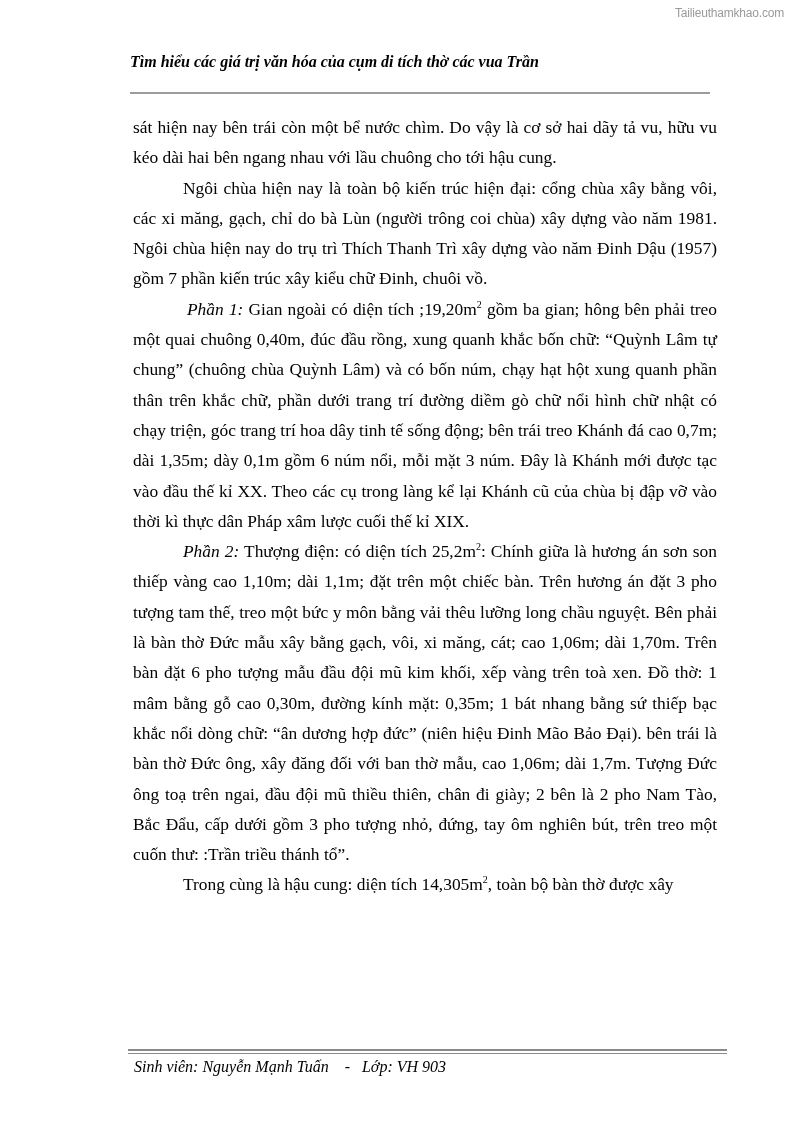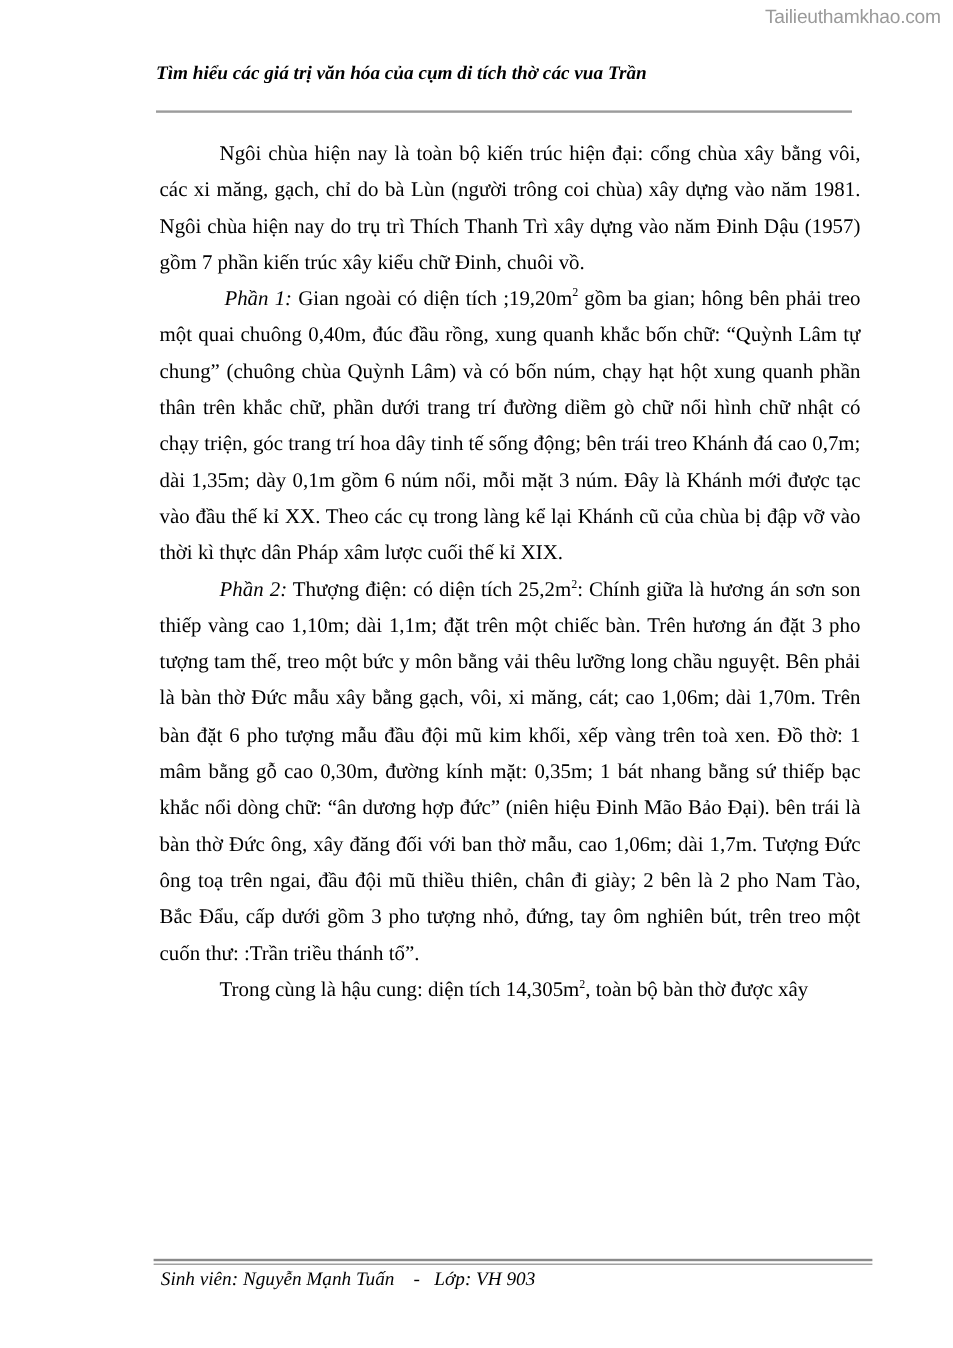--- a/index.html
+++ b/index.html
@@ -1,19 +1,19 @@
 <!DOCTYPE html>
 <html><head>
 <meta charset="utf-8">
 <style>
   html, body { margin:0; padding:0; background:#ffffff; }
   body { width:794px; height:1123px; position:relative; overflow:hidden;
          font-family:"Liberation Serif", "DejaVu Serif", serif; color:#000; }
   .watermark { position:absolute; top:6px; right:10px; font-family:"Liberation Sans", sans-serif;
-               font-size:16px; color:#9a9a9a; letter-spacing:-0.2px; }
+               font-size:12px; color:#9a9a9a; letter-spacing:-0.2px; }
   .header { position:absolute; top:52px; left:130px; width:580px; text-align:left;
             font-style:italic; font-weight:bold; font-size:16px; line-height:20px; }
   .header-rule { position:absolute; top:92px; left:130px; width:580px; height:2px; background:#9c9c9c; }
   .body { position:absolute; top:112px; left:133px; width:584px; font-size:17.4px; line-height:30.3px; }
   .body p { margin:0; text-align:justify; }
   .body p.indent { text-indent:50px; }
   .body p.indent-sm { text-indent:54px; }
   .body em { font-style:italic; }
   sup { font-size:10px; line-height:0; vertical-align:7px; }
   .footer-rule1 { position:absolute; top:1049px; left:128px; width:599px; height:2px; background:#8a8a8a; }
@@ -25,20 +25,21 @@
 <body>
 
 <div class="watermark">Tailieuthamkhao.com</div>
 
 <div class="header">
   <div>Tìm hiểu các giá trị văn hóa của cụm di tích thờ các vua Trần</div>
 </div>
 <div class="header-rule"></div>
 
 <div class="body">
+  <p>sát hiện nay bên trái còn một bể nước chìm. Do vậy là cơ sở hai dãy tả vu, hữu vu kéo dài hai bên ngang nhau với lầu chuông cho tới hậu cung.</p>
   <p class="indent">Ngôi chùa hiện nay là toàn bộ kiến trúc hiện đại: cổng chùa xây bằng vôi, các xi măng, gạch, chỉ do bà Lùn (người trông coi chùa) xây dựng vào năm 1981. Ngôi chùa hiện nay do trụ trì Thích Thanh Trì xây dựng vào năm Đinh Dậu (1957) gồm 7 phần kiến trúc xây kiểu chữ Đinh, chuôi vồ.</p>
   <p class="indent-sm"><em>Phần 1:</em><span> Gian ngoài có diện tích ;19,20m</span><sup>2</sup><span> gồm ba gian; hông bên phải treo một quai chuông 0,40m, đúc đầu rồng, xung quanh khắc bốn chữ: “Quỳnh Lâm tự chung” (chuông chùa Quỳnh Lâm) và có bốn núm, chạy hạt hột xung quanh phần thân trên khắc chữ, phần dưới trang trí đường diềm gò chữ nổi hình chữ nhật có chạy triện, góc trang trí hoa dây tinh tế sống động; bên trái treo Khánh đá cao 0,7m; dài 1,35m; dày 0,1m gồm 6 núm nổi, mỗi mặt 3 núm. Đây là Khánh mới được tạc vào đầu thế kỉ XX. Theo các cụ  trong làng kể lại Khánh cũ của chùa bị đập vỡ vào thời kì thực dân Pháp xâm lược cuối thế kỉ XIX.</span></p>
   <p class="indent"><em>Phần 2:</em><span> Thượng điện: có diện tích 25,2m</span><sup>2</sup><span>: Chính giữa là hương án sơn son thiếp vàng cao 1,10m; dài 1,1m; đặt trên một chiếc bàn. Trên hương án đặt 3 pho tượng tam thế, treo một bức y môn bằng vải thêu lưỡng long chầu nguyệt. Bên phải là bàn thờ Đức mẫu xây bằng gạch, vôi, xi măng, cát; cao 1,06m; dài 1,70m. Trên bàn đặt 6 pho tượng mẫu đầu đội mũ kim khối, xếp vàng trên toà xen. Đồ thờ: 1 mâm bằng gỗ cao 0,30m, đường kính mặt: 0,35m; 1 bát nhang bằng sứ thiếp bạc khắc nổi dòng chữ: “ân dương hợp đức” (niên hiệu Đinh Mão Bảo Đại). bên trái là bàn thờ Đức ông, xây đăng đối với ban thờ mẫu, cao 1,06m; dài 1,7m. Tượng Đức ông toạ trên ngai, đầu đội mũ thiều thiên, chân đi giày; 2 bên là 2 pho Nam Tào, Bắc Đẩu, cấp dưới gồm 3 pho tượng nhỏ, đứng, tay ôm nghiên bút, trên treo một cuốn thư: :Trần triều thánh tổ”.</span></p>
   <p class="indent"><span>Trong cùng là hậu cung: diện tích 14,305m</span><sup>2</sup><span>, toàn bộ bàn thờ được xây</span></p>
 </div>
 
 <div class="footer-rule1"></div>
 <div class="footer-rule2"></div>
 <div class="footer">Sinh viên: Nguyễn Mạnh Tuấn    -   Lớp: VH 903</div>
 

